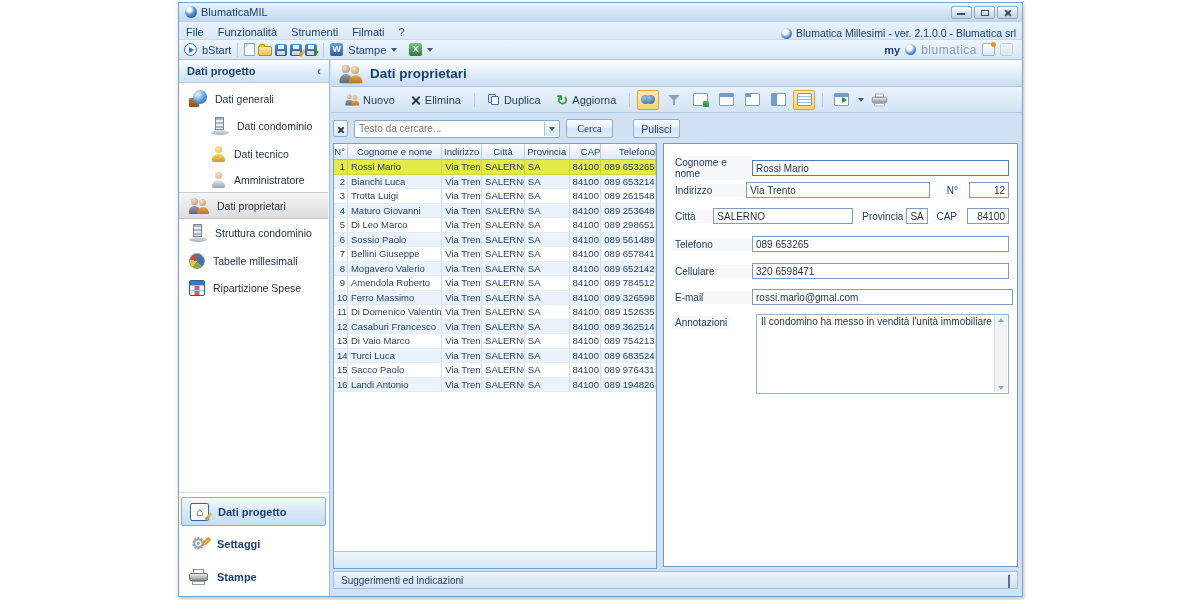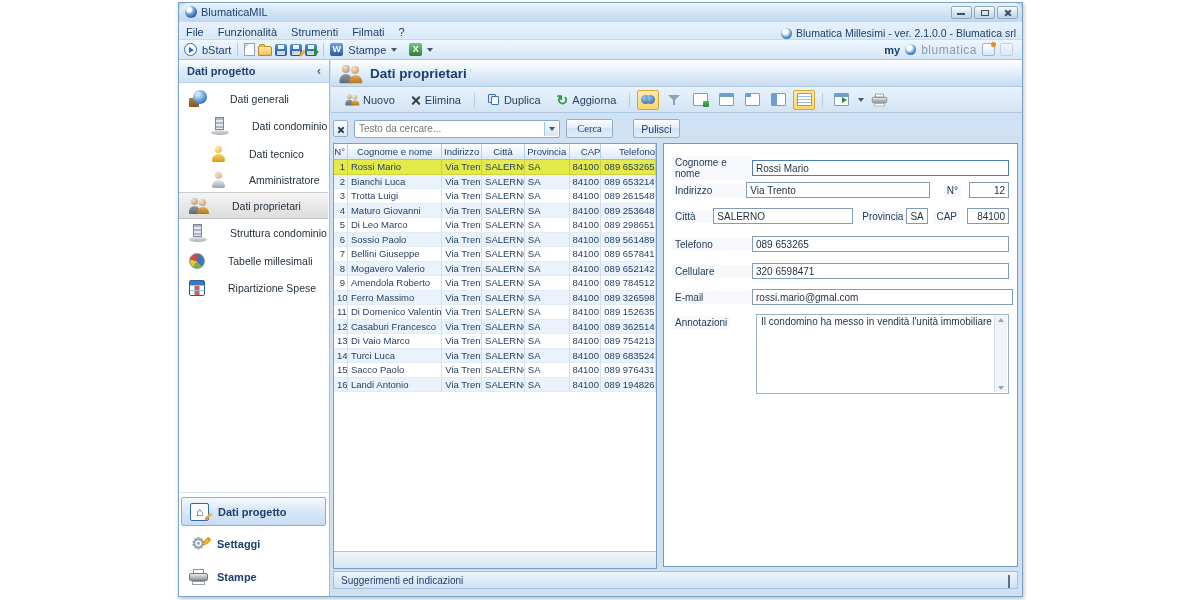--- a/index.html
+++ b/index.html
@@ -6,21 +6,21 @@
   html,body { width:1200px; height:600px; background:#ffffff; overflow:hidden;
     font-family:"Liberation Sans", sans-serif; }
   .abs { position:absolute; }
 
   
   #win { position:absolute; left:178px; top:2px; width:845px; height:595px;
     background:#cfe1f3; border:1px solid #7ba3c9; box-shadow:0 0 0 1px #b8d2ea inset, 1px 2px 4px rgba(0,0,0,.25); }
 
   .titlebar { position:absolute; left:0; top:0; right:0; height:19px;
     background:linear-gradient(#eaf4fd,#d3e5f6 50%,#c2d8ee); display:flex; align-items:center; padding:0 4px;
-    border-bottom:1px solid #bcd4ea;border-radius:9px; }
+    border-bottom:1px solid #bcd4ea; }
   .app-ico { width:12px; height:12px; border-radius:50%;
     background:radial-gradient(circle at 35% 30%, #ffffff 18%, #6ea3d8 40%, #1d4f8d 80%); margin:0 4px 0 2px; }
   .title-txt { font-size:11px; color:#1d3f6e; }
   .winbtns { margin-left:auto; display:flex; gap:2px; }
   .wbtn { width:21px; height:13px; border:1px solid #8fa9c2; border-radius:2px;
     background:linear-gradient(#fdfeff,#d8e4f0 50%,#c3d4e6); position:relative; }
   .wbtn i { position:absolute; background:#3c4f63; }
   .wbtn.min i { left:5px; bottom:3px; width:8px; height:2px; }
   .wbtn.max i { left:6px; top:3px; width:8px; height:6px; background:none; border:1.5px solid #3c4f63; }
   .wbtn.close i.a { left:9px; top:2px; width:2px; height:8px; transform:rotate(45deg); }
@@ -65,21 +65,21 @@
   .blu-txt { color:#8d9aa8; font-size:12px; letter-spacing:.5px; }
   .mini-card { width:13px; height:13px; border:1px solid #9fb3c6; border-radius:2px; background:linear-gradient(#fff,#dce8f3); position:relative; }
   .mini-card::after { content:""; position:absolute; right:-2px; top:-2px; width:5px; height:5px; border-radius:50%; background:#f08a1d; }
   .mini-note { width:13px; height:13px; border:1px solid #b9c4cf; border-radius:2px; background:linear-gradient(#f4f7fa,#dfe6ec); opacity:.7; }
 
   
   #sidebar { position:absolute; left:0; top:57px; bottom:0; width:151px; background:#ffffff; border-right:1px solid #9cbede; }
   .side-hdr { height:23px; background:linear-gradient(#fefeff,#dcebf9 55%,#cfe2f4); border-bottom:1px solid #b9d2ea;
     display:flex; align-items:center; padding:0 8px; font-size:11px; font-weight:bold; color:#1d3f6e; }
   .side-hdr .coll { margin-left:auto; font-size:12px; color:#486a8e; }
-  .nav-item { position:absolute; left:0; right:1px; height:27px; display:flex; align-items:center; gap:23px;
+  .nav-item { position:absolute; left:0; right:1px; height:27px; display:flex; align-items:center; gap:8px;
     font-size:10.5px; color:#1e2c3a; padding-left:10px; }
   .nav-item.ind { padding-left:32px; }
   .nav-item.sel { background:linear-gradient(#f4f4f4,#dddddd); border-top:1px solid #cccccc; border-bottom:1px solid #c2c2c2; }
   .bot-item { position:absolute; left:2px; right:3px; height:29px; display:flex; align-items:center; gap:9px;
     font-size:11px; font-weight:bold; color:#1d3f6e; padding-left:8px; }
   .bot-item.sel { background:linear-gradient(#f3f9ff,#d7e7f7 50%,#c8ddf2); border:1px solid #89afd4; border-radius:2px; }
   .side-sep { position:absolute; left:0; right:0; height:1px; background:#d7e3ee; }
 
   
   .ic { position:relative; flex:0 0 auto; }

